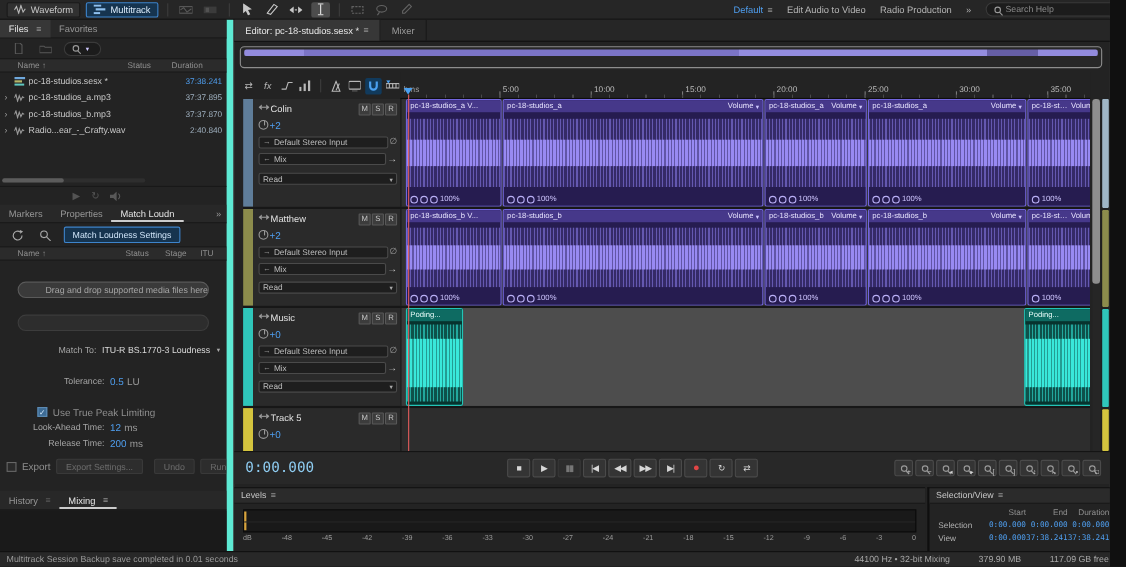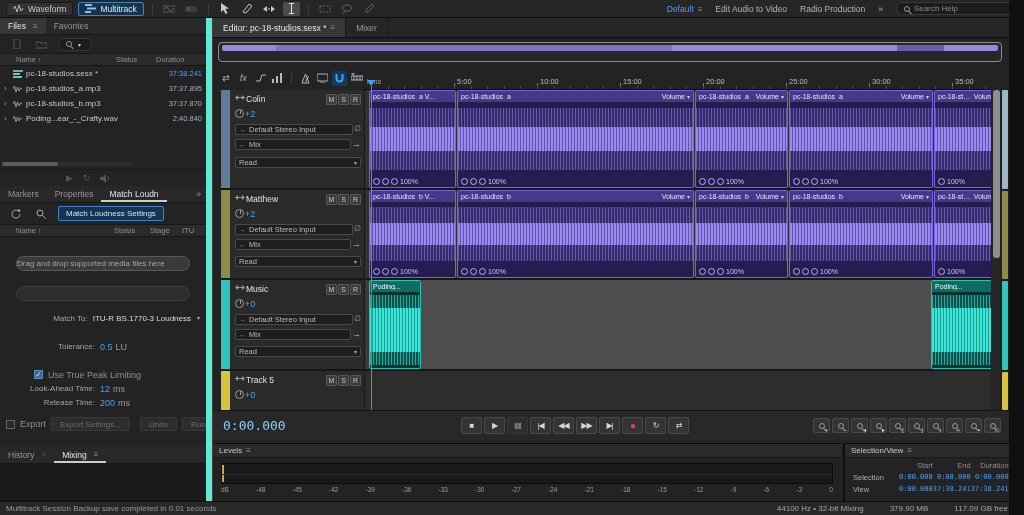--- a/index.html
+++ b/index.html
@@ -38,21 +38,21 @@
 .colhead.files{grid-template-columns:1fr 40px 50px}
 .colhead.match{grid-template-columns:1fr 36px 32px 24px}
 .filerow{height:15px;display:flex;align-items:center;font-size:8px;color:#c8c8c8;padding:0 4px;gap:3px}
 .filerow .nm{flex:1;white-space:nowrap;overflow:hidden;text-overflow:ellipsis}
 .filerow .dur{width:48px;text-align:right;font-size:7.5px}
 .chevr{color:#9a9a9a;width:6px;font-size:8px}
 .hscroll{position:absolute;left:2px;height:4px;width:130px;background:#2e2e2e;border-radius:2px}
 .hscroll .hh{position:absolute;left:0;top:0;bottom:0;width:56px;background:#5c5c5c;border-radius:2px}
 .files-bottom{position:absolute;left:0;right:0;height:17px;border-top:1px solid #181818;display:flex;align-items:center;gap:10px;padding-left:66px;color:#8f8f8f}
 .mlbtn{height:15px;display:flex;align-items:center;padding:0 7px;border:1px solid #3d84cc;border-radius:2px;background:#16344f;color:#cfe4f8;font-size:8px;white-space:nowrap}
-.droppill{position:absolute;left:16px;right:16px;height:15px;border:1px solid #5a5a5a;border-radius:8px;background:#3a3a3a;display:flex;align-items:center;justify-content:flex-start;color:#a5a5a5;font-size:8px}
+.droppill{position:absolute;left:16px;right:16px;height:15px;border:1px solid #5a5a5a;border-radius:8px;background:#3a3a3a;display:flex;align-items:center;justify-content:flex-end;color:#a5a5a5;font-size:8px}
 .droppill.faint{border-color:#3c3c3c;background:#2d2d2d}
 .frow{position:absolute;left:0;right:6px;height:13px;display:flex;align-items:center}
 .flabel{width:100px;text-align:right;color:#a5a5a5;font-size:8px;padding-right:5px;white-space:nowrap}
 .funit{color:#9a9a9a;margin-left:3px}
 .fselect{display:flex;gap:4px;color:#ddd;font-size:8px;white-space:nowrap}
 .cb{width:9px;height:9px;border:1px solid #666;background:#2a2a2a;display:flex;align-items:center;justify-content:center;font-size:7px;color:#d8ecff;flex:none}
 .cb.checked{background:#3d6b94;border-color:#5d8bb4}
 .btn{height:14px;display:inline-flex;align-items:center;padding:0 8px;background:#3a3a3a;border:1px solid #555;border-radius:2px;color:#c0c0c0;font-size:8px;white-space:nowrap}
 .videobody{position:absolute;left:0;right:0;bottom:0;background:#1a1a1a}
 
@@ -291,21 +291,21 @@
           <span class="nm">pc-18-studios_b.mp3</span>
           <span class="dur" style="color:#9fb0bf">37:37.870</span>
         </div>
         <div class="filerow">
           <span class="chevr">›</span>
           <span>
               <svg width="10" height="8">
                 <polyline points="0,4 1.5,1 3,7 4.5,2 6,6 7.5,3 9,4" stroke="#9a9a9a" fill="none"></polyline>
               </svg>
             </span>
-          <span class="nm">Poding...ear_-_Crafty.wav</span>
+          <span class="nm">Radio...ear_-_Crafty.wav</span>
           <span class="dur" style="color:#9fb0bf">2:40.840</span>
         </div>
       </div>
       <div class="hscroll" style="top:144px">
           <span class="hh"></span>
         </div>
       <div class="files-bottom" style="bottom:0">
         <span class="dim">▶</span>
         <span class="dim">↻</span>
         <span class="dim">

